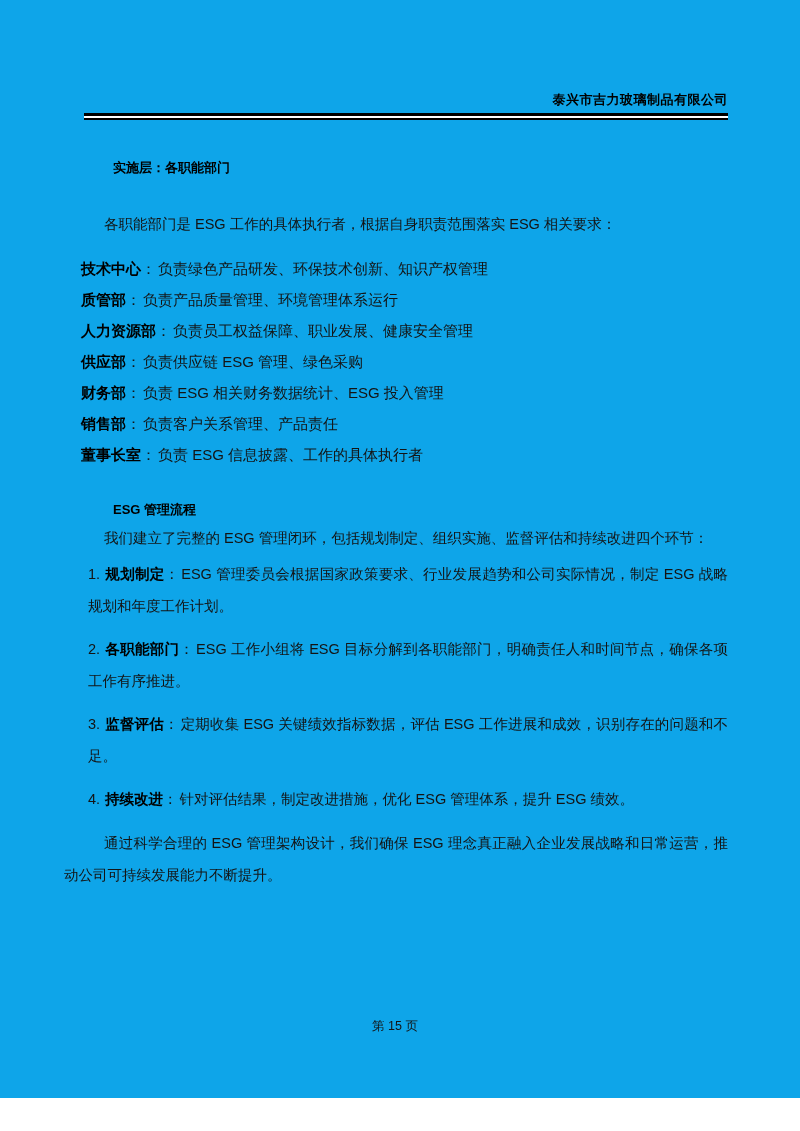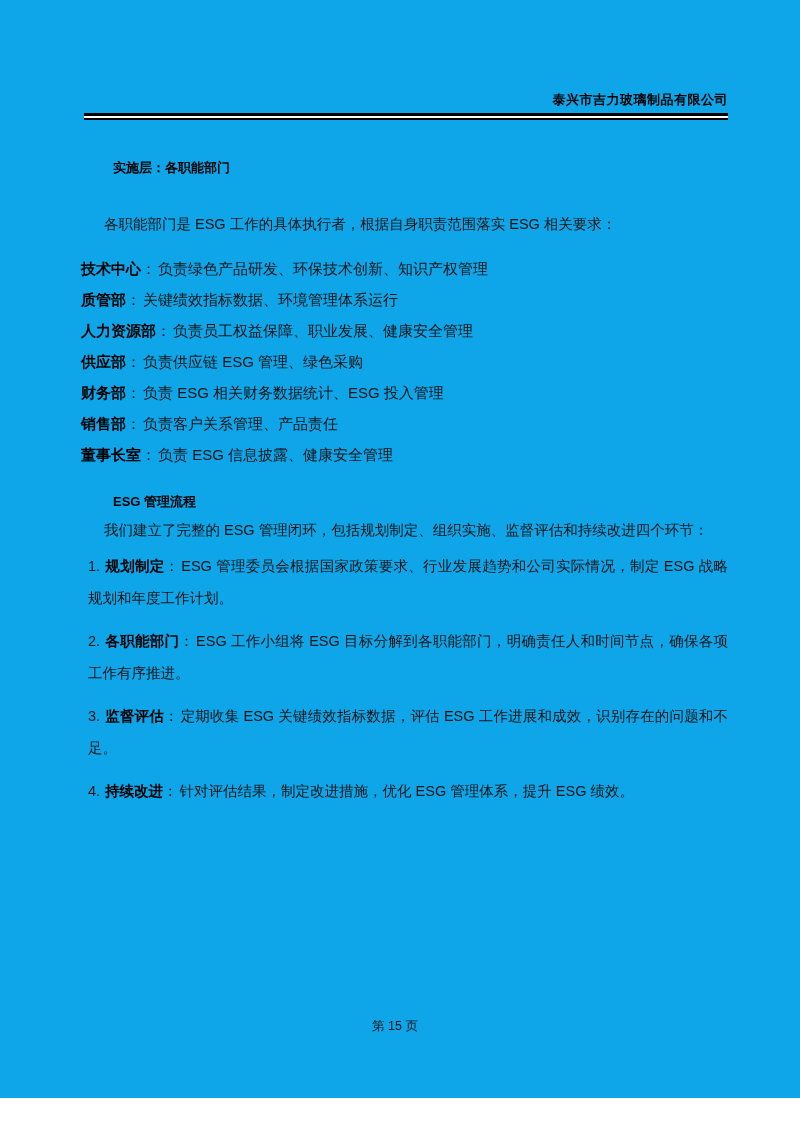--- a/index.html
+++ b/index.html
@@ -35,21 +35,21 @@
 
   
   h1.sec-title, h2.sec-title {
     margin: 0 0 0 49px;
     font-size: 13px;
     font-weight: 700;
     line-height: 24px;
     color: #000;
   }
   h1.sec-title { margin-top: 36px; }
-  h2.sec-title { margin-top: 20px; }
+  h2.sec-title { margin-top: 28px; }
 
   
   p { margin: 0; }
   .para {
     font-size: 14.5px;
     line-height: 32px;
     text-indent: 40px;
     color: #141414;
   }
   .para.intro1 { margin-top: 28px; }
@@ -98,38 +98,39 @@
       <span>泰兴市吉力玻璃制品有限公司</span>
     </div>
     <div class="header-rule"></div>
 
     <h1 class="sec-title">实施层：各职能部门</h1>
 
     <p class="para intro1">各职能部门是 ESG 工作的具体执行者，根据自身职责范围落实 ESG 相关要求：</p>
 
     <div class="dept-list">
       <p class="dept"><strong class="dept-label">技术中心</strong><span class="colon">：</span><span>负责绿色产品研发、环保技术创新、知识产权管理</span></p>
-      <p class="dept"><strong class="dept-label">质管部</strong><span class="colon">：</span><span>关键绩效指标数据、环境管理体系运行</span></p>
+      <p class="dept"><strong class="dept-label">质管部</strong><span class="colon">：</span><span>负责产品质量管理、环境管理体系运行</span></p>
       <p class="dept"><strong class="dept-label">人力资源部</strong><span class="colon">：</span><span>负责员工权益保障、职业发展、健康安全管理</span></p>
       <p class="dept"><strong class="dept-label">供应部</strong><span class="colon">：</span><span>负责供应链 ESG 管理、绿色采购</span></p>
       <p class="dept"><strong class="dept-label">财务部</strong><span class="colon">：</span><span>负责 ESG 相关财务数据统计、ESG 投入管理</span></p>
       <p class="dept"><strong class="dept-label">销售部</strong><span class="colon">：</span><span>负责客户关系管理、产品责任</span></p>
-      <p class="dept"><strong class="dept-label">董事长室</strong><span class="colon">：</span><span>负责 ESG 信息披露、健康安全管理</span></p>
+      <p class="dept"><strong class="dept-label">董事长室</strong><span class="colon">：</span><span>负责 ESG 信息披露、工作的具体执行者</span></p>
     </div>
 
     <h2 class="sec-title">ESG 管理流程</h2>
 
     <p class="para intro2">我们建立了完整的 ESG 管理闭环，包括规划制定、组织实施、监督评估和持续改进四个环节：</p>
 
     <div class="steps">
       <p class="step"><span class="step-num">1.</span><strong class="step-label">规划制定</strong><span class="colon">：</span><span>ESG 管理委员会根据国家政策要求、行业发展趋势和公司实际情况，制定 ESG 战略规划和年度工作计划。</span></p>
       <p class="step"><span class="step-num">2.</span><strong class="step-label">各职能部门</strong><span class="colon">：</span><span>ESG 工作小组将 ESG 目标分解到各职能部门，明确责任人和时间节点，确保各项工作有序推进。</span></p>
       <p class="step"><span class="step-num">3.</span><strong class="step-label">监督评估</strong><span class="colon">：</span><span>定期收集 ESG 关键绩效指标数据，评估 ESG 工作进展和成效，识别存在的问题和不足。</span></p>
       <p class="step"><span class="step-num">4.</span><strong class="step-label">持续改进</strong><span class="colon">：</span><span>针对评估结果，制定改进措施，优化 ESG 管理体系，提升 ESG 绩效。</span></p>
     </div>
 
+    <p class="para closing">通过科学合理的 ESG 管理架构设计，我们确保 ESG 理念真正融入企业发展战略和日常运营，推动公司可持续发展能力不断提升。</p>
 
   </div>
 
   <div class="doc-footer">
     <span>第 15 页</span>
   </div>
 </div>
 
 </body></html>

